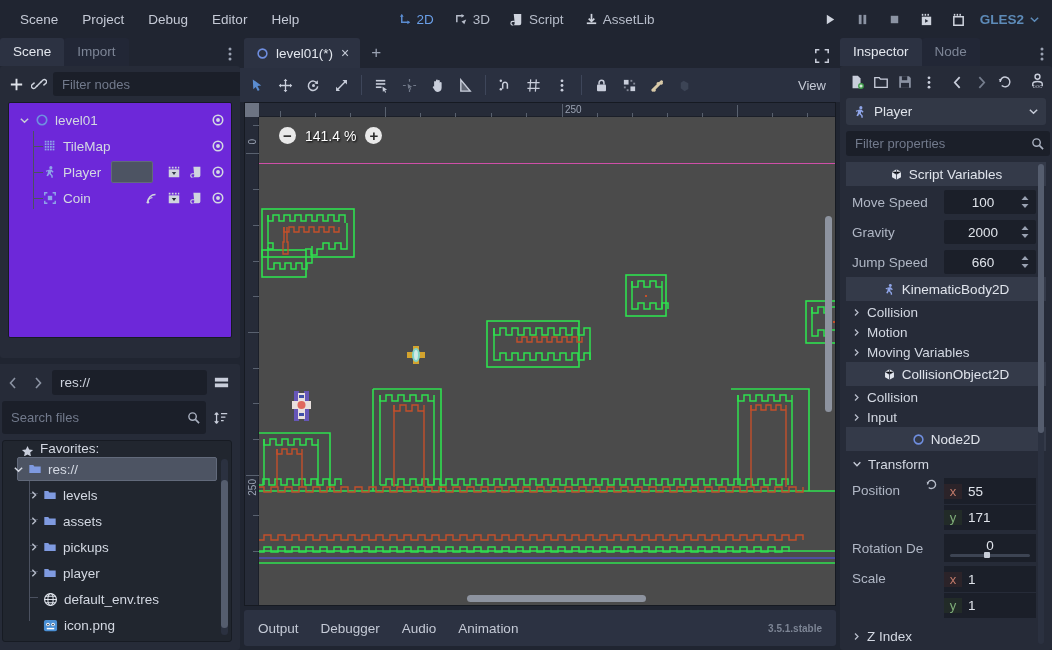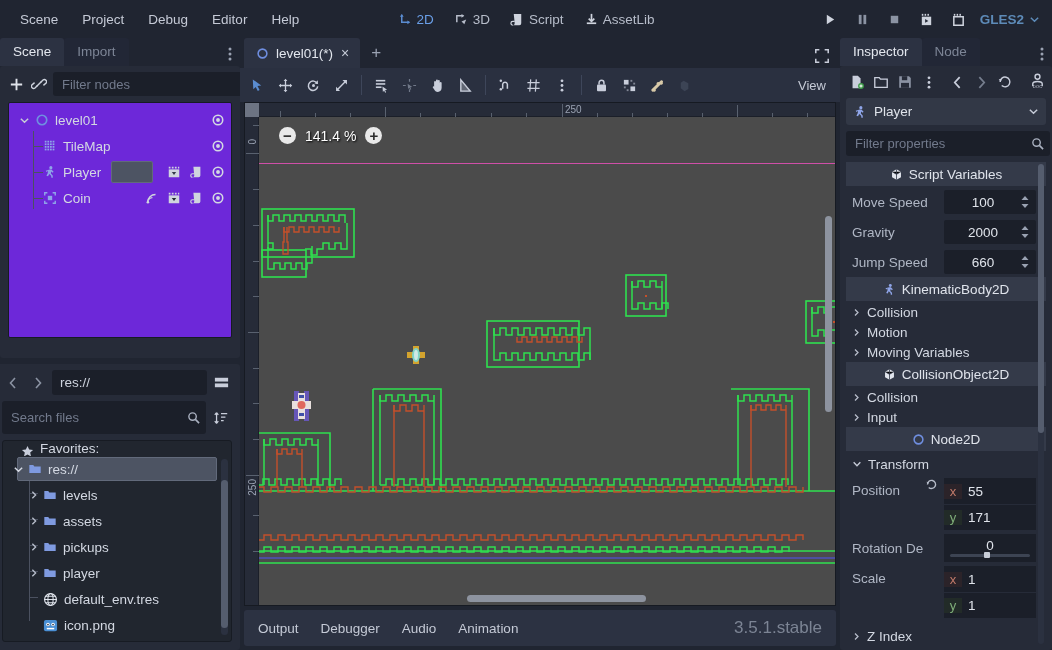--- a/index.html
+++ b/index.html
@@ -177,21 +177,21 @@
     position: absolute; right: 3px; top: 20px; bottom: 16px; width: 7px; z-index: 9;
   }
   .vscroll i { position: absolute; top: 20%; height: 42%; left: 0; right: 0; background: #8d939f; border-radius: 4px; display:block;}
 
   
   .bottom-bar {
     height: 36px; margin: 0 4px 4px 4px; background: #2c3242; border-radius: 3px;
     display: flex; align-items: center; padding: 0 14px; gap: 22px; flex: none;
   }
   .bb-item { font-size: 13.5px; color: #c5cad6; }
-  .bb-ver { margin-left: auto; font-size: 17px; color: #7c8494; }
+  .bb-ver { margin-left: auto; font-size: 10px; color: #7c8494; font-weight: bold; }
 
   
   .right-col { width: 212px; flex: none; display: flex; flex-direction: column; background: #202531; }
   .insp-toolbar { display: flex; align-items: center; gap: 2px; padding: 5px 6px; }
   .insp-obj {
     margin: 0 6px; height: 27px; display: flex; align-items: center; gap: 7px;
     background: #323846; border-radius: 3px; padding: 0 7px;
   }
   .insp-obj .nm { flex: 1; font-size: 13.5px; color: #dfe3ea; }
   .insp-filter-row { display: flex; align-items: center; gap: 4px; padding: 6px 6px; }

